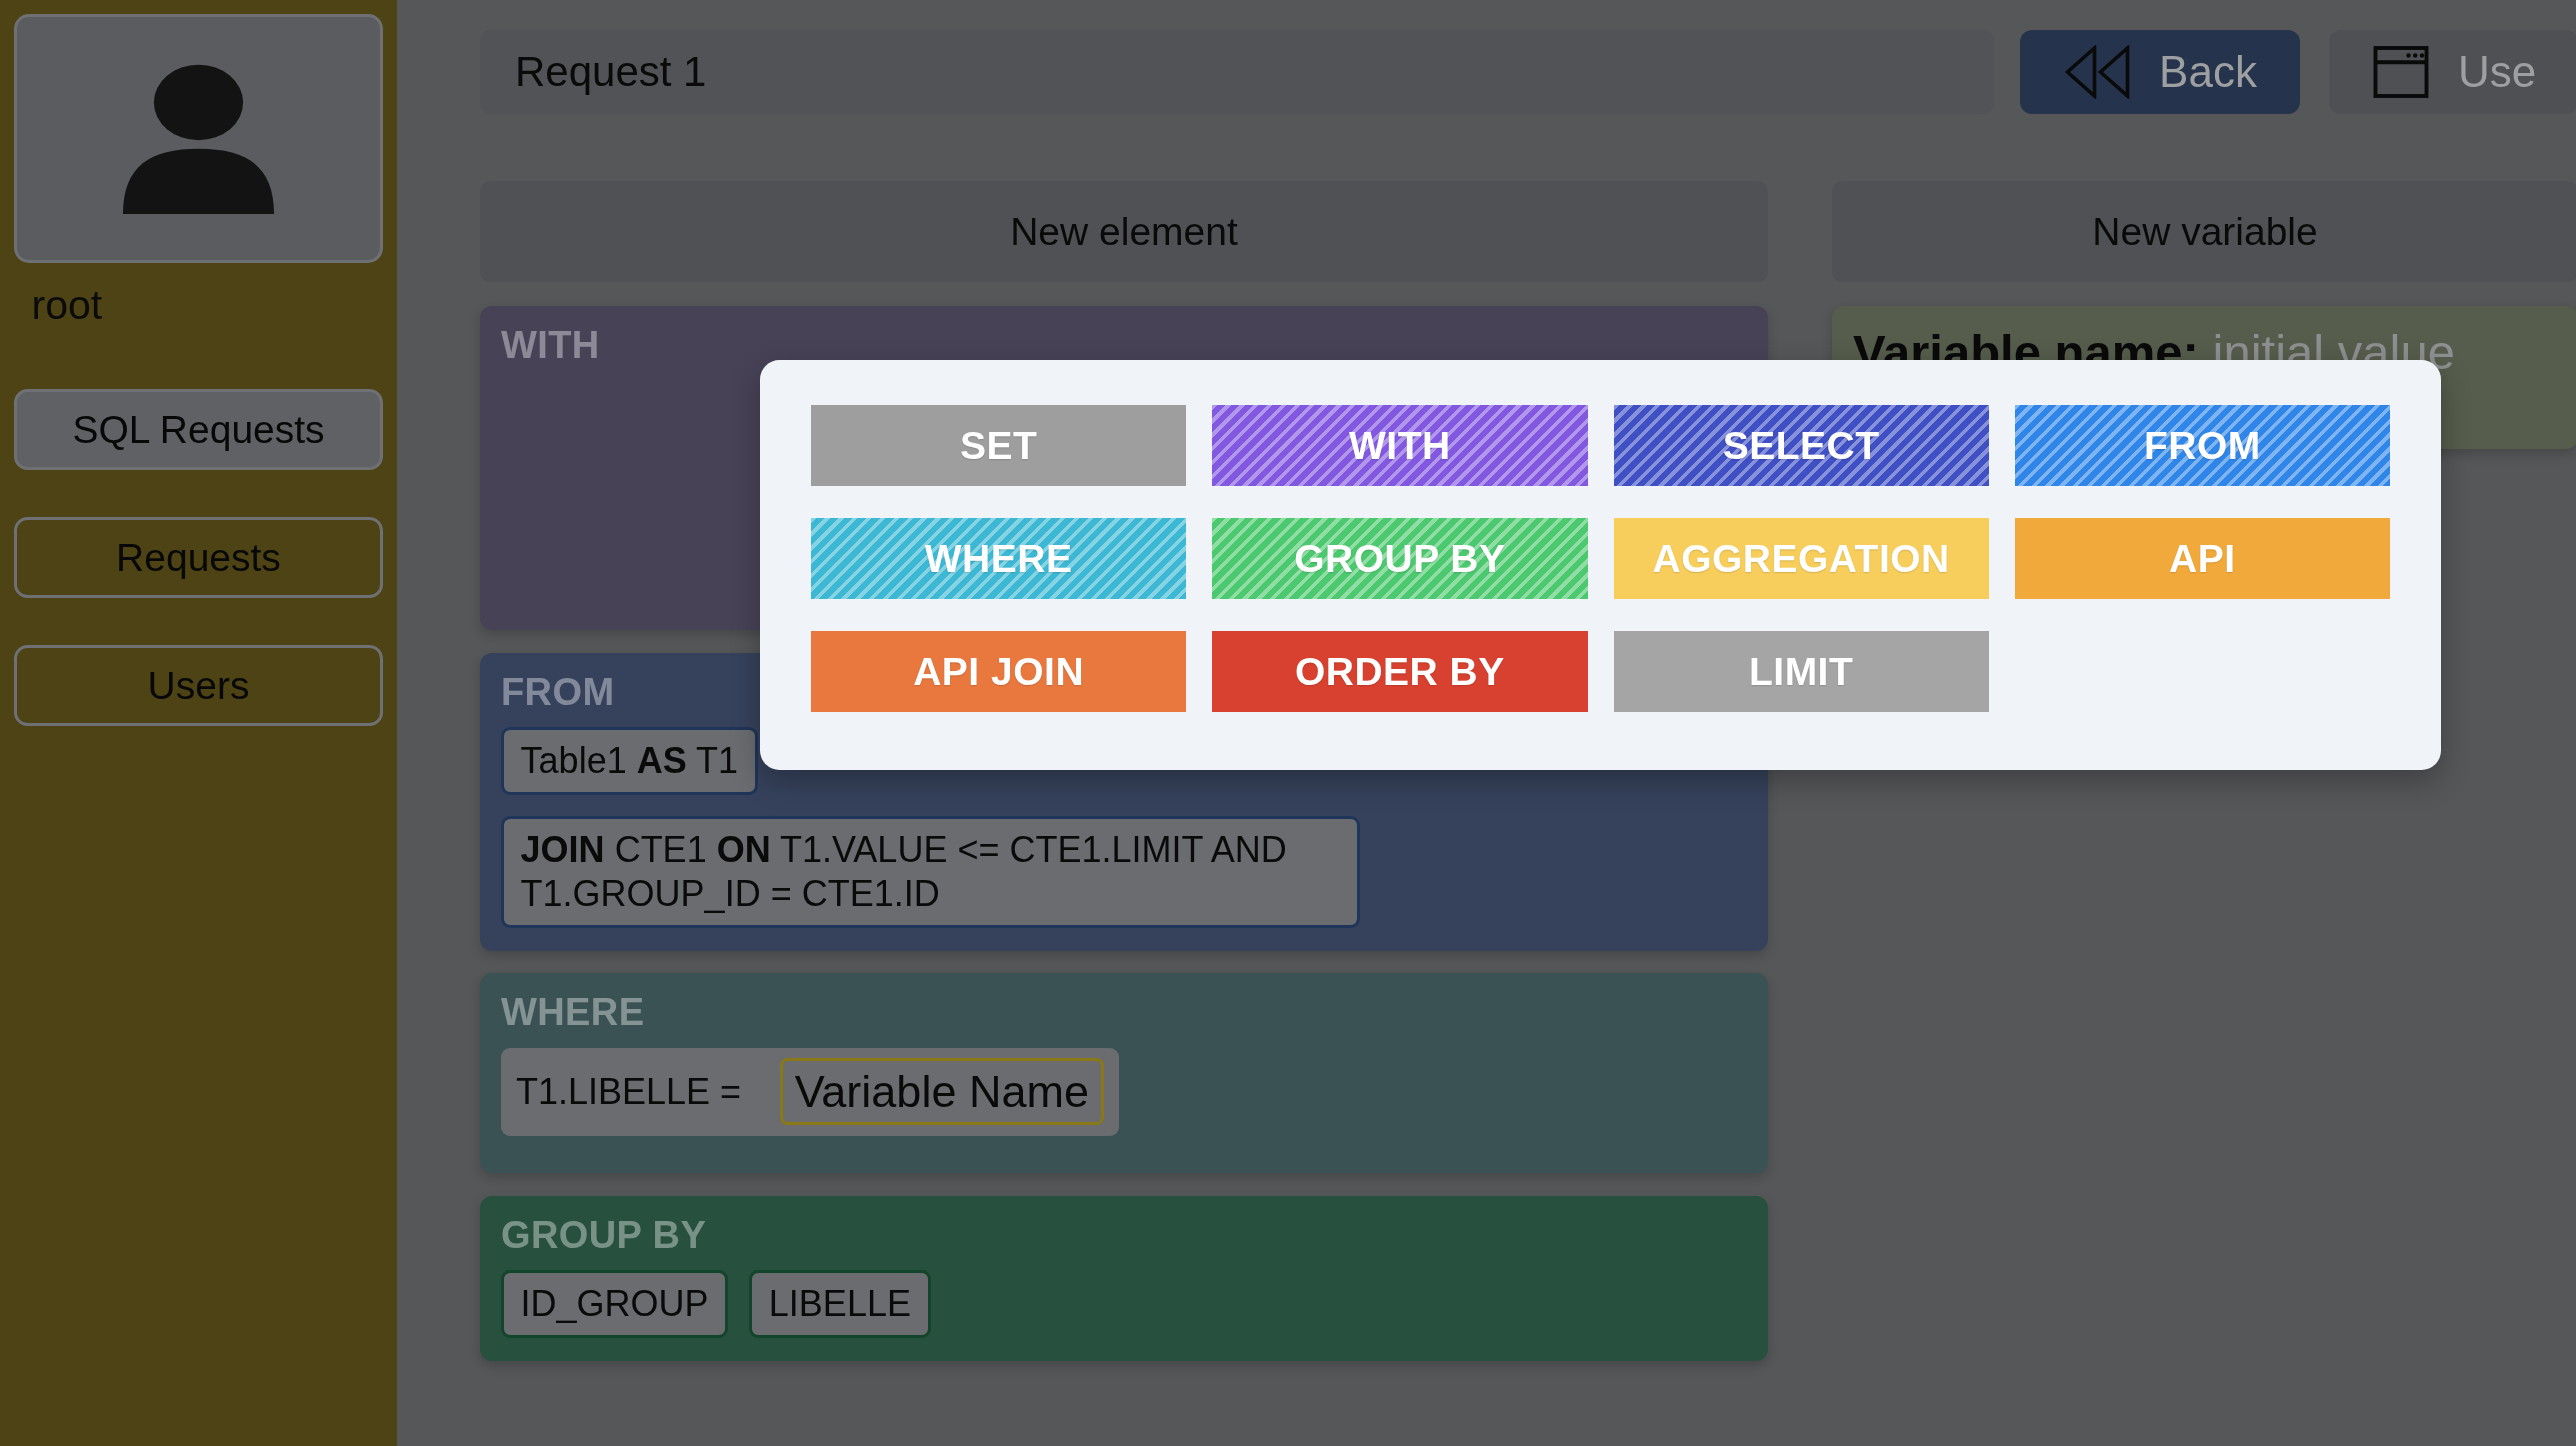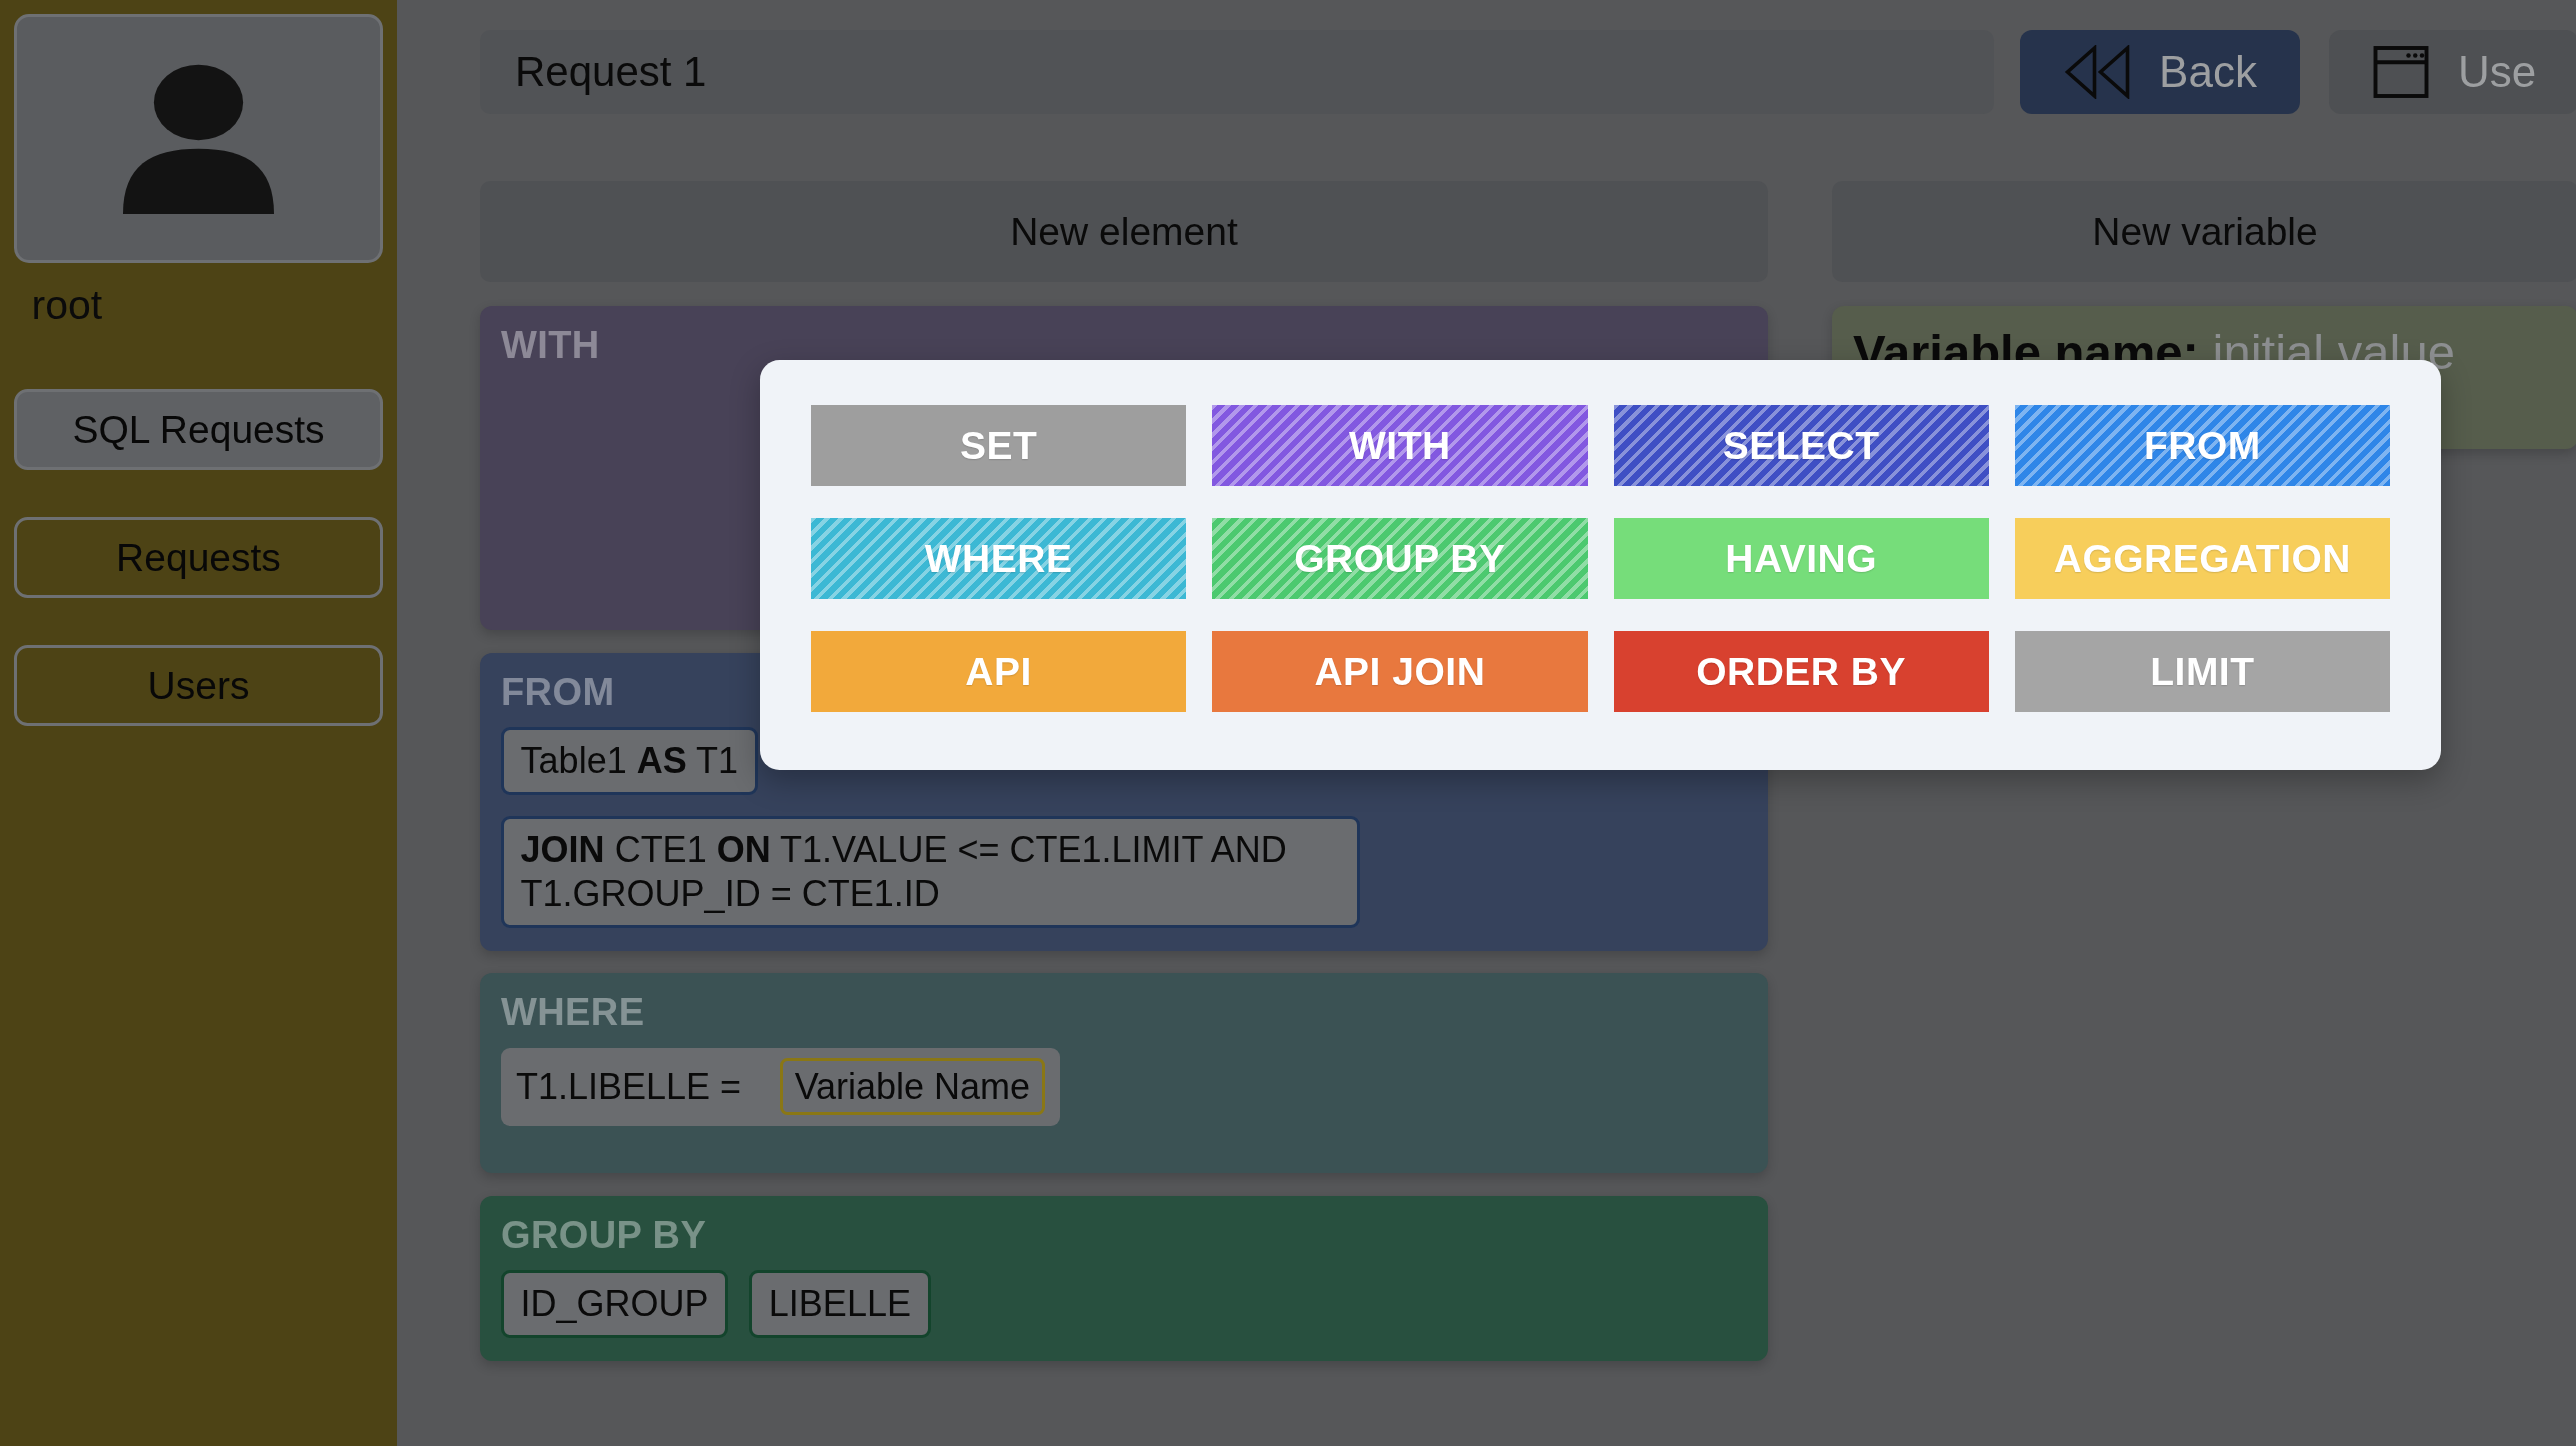--- a/index.html
+++ b/index.html
@@ -116,21 +116,21 @@
   .blk-var    { background: #565d4c; min-height: 143px; }
 
   .var-line { font-size: 49px; color: #0a0a0a; }
   .var-line .ph { color: #8d8f91; font-weight: 400; }
   .var-line b { font-weight: 700; }
 
   .chip-var {
     display: inline-flex; align-items: center;
     background: #6a6c6f; border: 3.8px solid #8a7715;
     border-radius: 7.5px; padding: 4.5px 12px;
-    font-size: 36px; color: #0a0a0a; margin-left: 10.5px;
+    font-size: 45px; color: #0a0a0a; margin-left: 10.5px;
   }
   .inline-chip {
     display: inline-flex; align-items: center;
     background: #6a6c6f; border-radius: 9px;
     padding: 10.5px 15px; font-size: 36px; color: #0a0a0a; gap: 28px;
   }
 
   
   #modal {
     position: absolute; left: 363px; top: 360px;
@@ -278,23 +278,20 @@
           </div>
         <div class="kw-btn striped" style="background: rgb(47, 134, 232);">
             <span>FROM</span>
           </div>
         <div class="kw-btn striped" style="background: rgb(60, 184, 212);">
             <span>WHERE</span>
           </div>
         <div class="kw-btn striped" style="background: rgb(76, 201, 111);">
             <span>GROUP BY</span>
           </div>
-        <div class="kw-btn" style="background: rgb(118, 221, 122);">
-            <span>HAVING</span>
-          </div>
         <div class="kw-btn" style="background: rgb(247, 206, 91);">
             <span>AGGREGATION</span>
           </div>
         <div class="kw-btn" style="background: rgb(242, 169, 59);">
             <span>API</span>
           </div>
         <div class="kw-btn" style="background: rgb(232, 120, 62);">
             <span>API JOIN</span>
           </div>
         <div class="kw-btn" style="background: rgb(216, 65, 47);">

